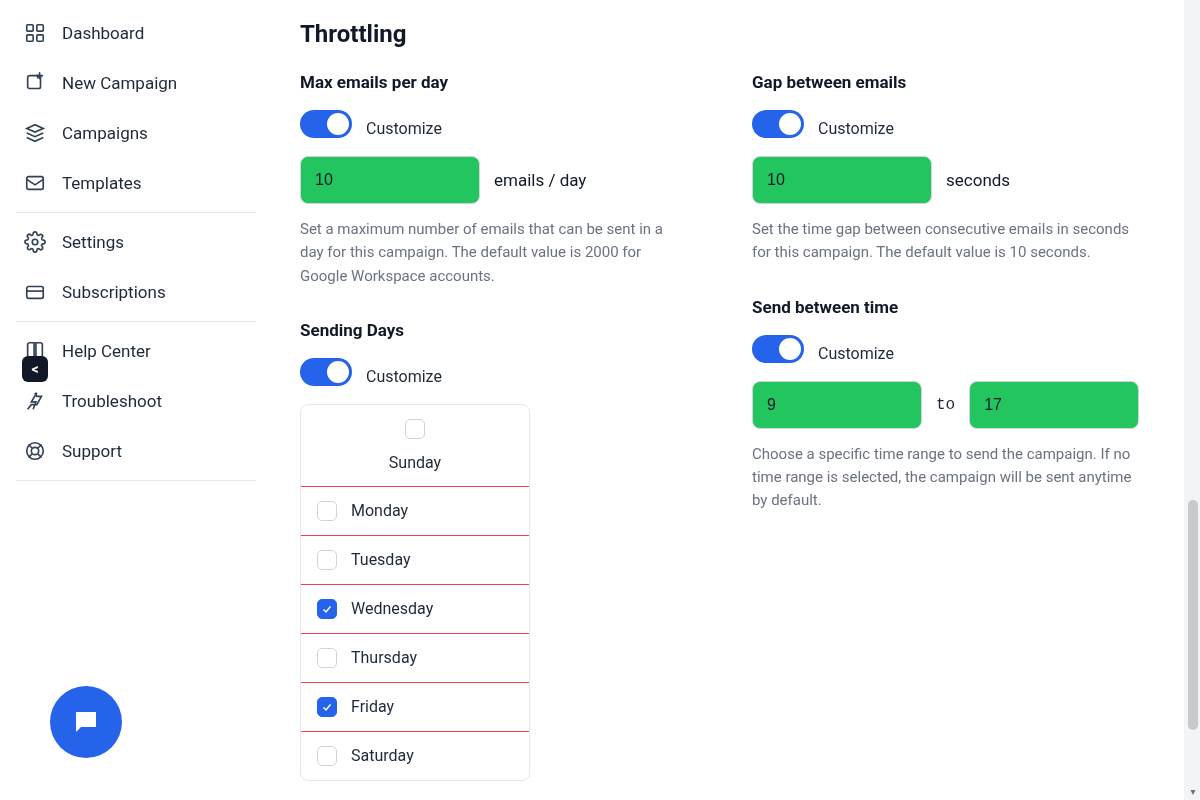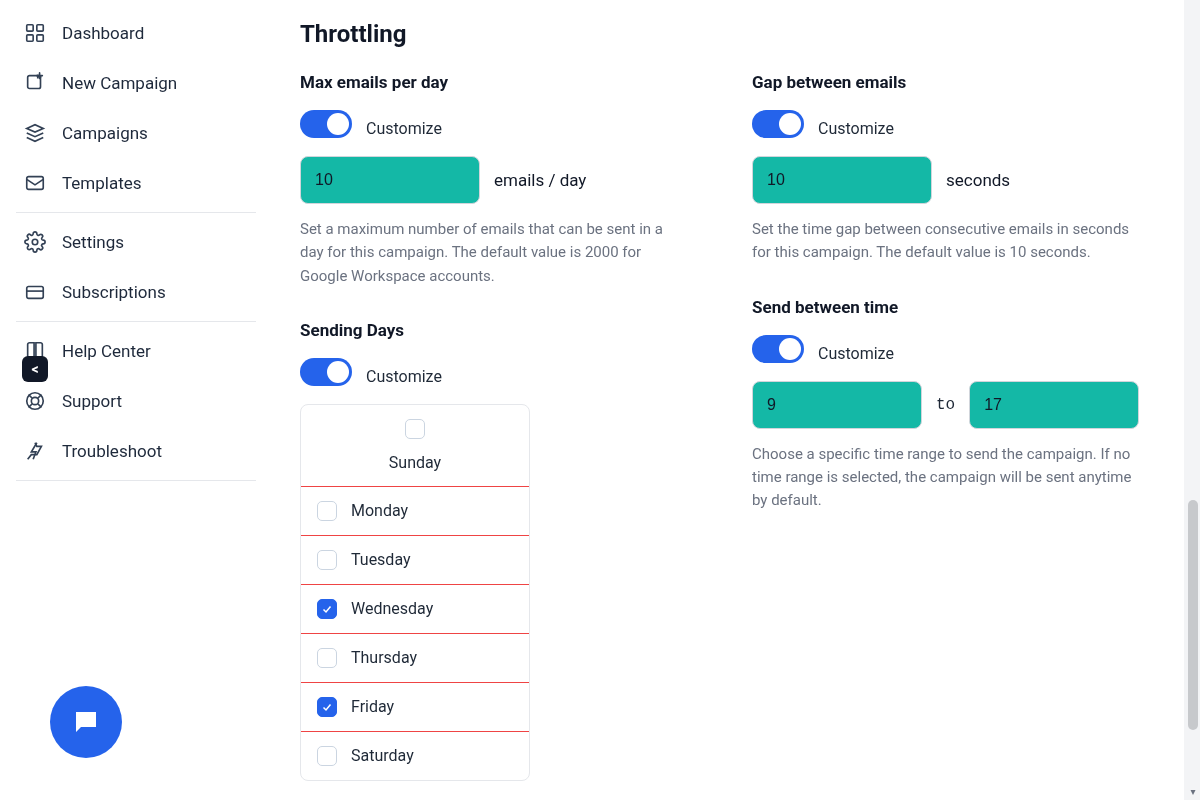--- a/index.html
+++ b/index.html
@@ -109,21 +109,21 @@
   margin-bottom: 14px;
 }
 .text-input {
   width: 180px;
   height: 48px;
   border: 1px solid #d1d5db;
   border-radius: 8px;
   padding: 0 14px;
   font-size: 16px;
   color: #111827;
-  background: #14b8a6;
+  background: #22c55e;
 }
 .text-input.small { width: 170px; }
 .unit {
   font-size: 17px;
   color: #111827;
 }
 .helper {
   font-size: 15px;
   line-height: 1.55;
   color: #6b7280;
@@ -275,36 +275,36 @@
     <hr class="nav-divider">
     <div class="nav-item">
       <svg class="nav-icon" viewBox="0 0 24 24">
           <path d="M4 5a2 2 0 0 1 2-2h5v18H6a2 2 0 0 1-2-2V5z"></path>
           <path d="M20 5a2 2 0 0 0-2-2h-5v18h5a2 2 0 0 0 2-2V5z"></path>
         </svg>
       <span>Help Center</span>
     </div>
     <div class="nav-item">
       <svg class="nav-icon" viewBox="0 0 24 24">
+          <path d="M12 3l2 4h5l-5 9H8l-4 5"></path>
+          <path d="M14 3l-6 10h5l-3 8"></path>
+        </svg>
+      <span>Troubleshoot</span>
+    </div>
+    <div class="nav-item">
+      <svg class="nav-icon" viewBox="0 0 24 24">
           <circle cx="12" cy="12" r="9"></circle>
           <circle cx="12" cy="12" r="4"></circle>
           <line x1="5" y1="5" x2="9" y2="9"></line>
           <line x1="19" y1="5" x2="15" y2="9"></line>
           <line x1="5" y1="19" x2="9" y2="15"></line>
           <line x1="19" y1="19" x2="15" y2="15"></line>
         </svg>
       <span>Support</span>
     </div>
-    <div class="nav-item">
-      <svg class="nav-icon" viewBox="0 0 24 24">
-          <path d="M12 3l2 4h5l-5 9H8l-4 5"></path>
-          <path d="M14 3l-6 10h5l-3 8"></path>
-        </svg>
-      <span>Troubleshoot</span>
-    </div>
     <hr class="nav-divider">
   </aside>
 
   <main class="main">
     <h2 class="section-title">Throttling</h2>
 
     <div class="cols">
       <div class="col">
 
         <div class="block">

